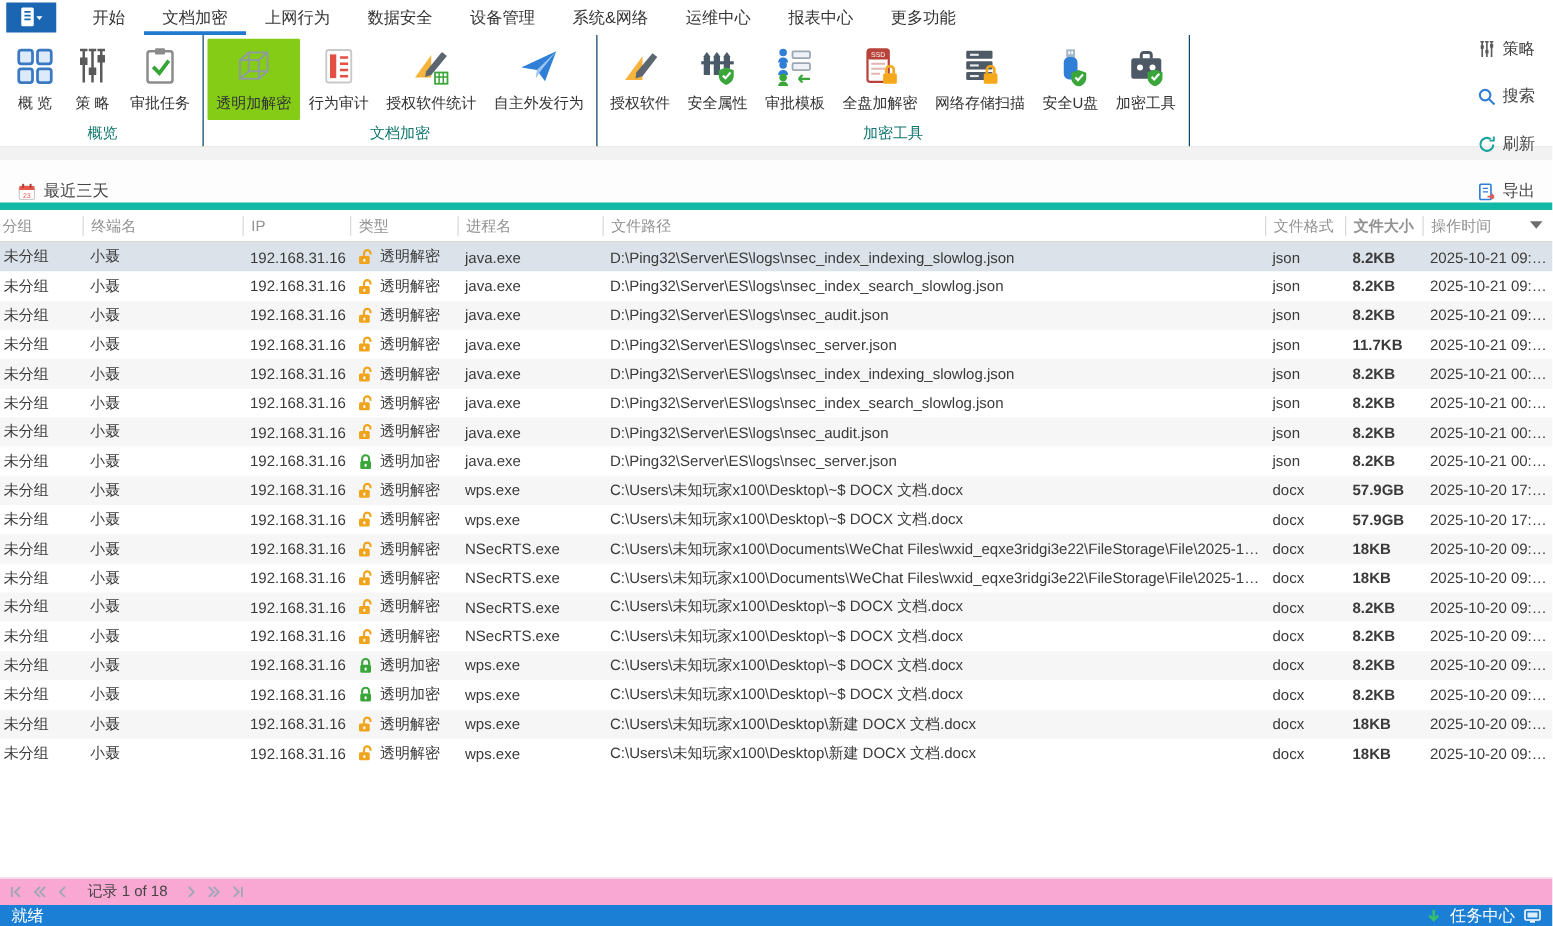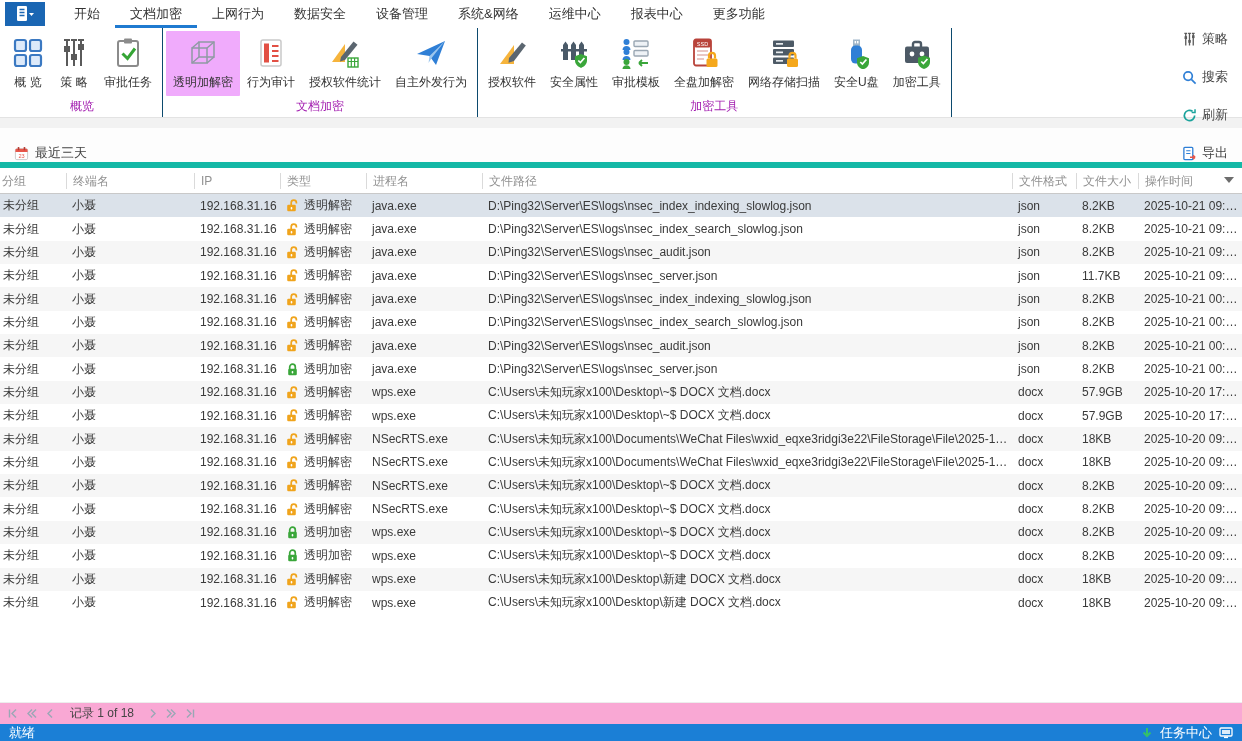--- a/index.html
+++ b/index.html
@@ -12,42 +12,42 @@
   .appbtn { width:40px; margin:2px 0 2px 5px; background:#1a66b3; display:flex; align-items:center; justify-content:center; cursor:pointer; }
   .tabs { display:flex; margin-left:14px; }
   .tab { padding:0 15px; display:flex; align-items:center; font-size:13px; color:#333; cursor:pointer; white-space:nowrap; }
   .tab.active { box-shadow: inset 0 -3px 0 #1f7ad0; }
 
   
   .ribbon { height:90px; display:flex; background:#fff; border-bottom:1px solid #e3e3e3; flex:0 0 auto; padding-left:2px; }
   .rgroup { display:flex; flex-direction:column; border-right:1px solid #0c4a6e; padding:0 3px; }
   .rbuttons { display:flex; align-items:flex-start; flex:1; padding-top:3px; }
   .rbtn { display:flex; flex-direction:column; align-items:center; padding:6px 7px 5px; cursor:pointer; border-radius:1px; }
-  .rbtn.active { background:#f0abfc; }
+  .rbtn.active { background:#84cc16; }
   .rbtn svg { width:32px; height:32px; flex:0 0 auto; }
   .rbtn .lbl { font-size:12px; color:#333; margin-top:5px; white-space:nowrap; }
-  .rgroup-label { text-align:center; font-size:12px; color:#a21caf; padding:2px 0 7px; }
+  .rgroup-label { text-align:center; font-size:12px; color:#0f766e; padding:2px 0 7px; }
 
   .strip { height:10px; background:#f2f2f2; flex:0 0 auto; }
 
   
   .filterbar { height:40px; display:flex; align-items:flex-end; padding:0 14px; background:#fdfdfd; border-bottom:6px solid #14b8a6; flex:0 0 auto; }
   .datefilter { display:flex; align-items:center; gap:6px; font-size:13px; color:#444; cursor:pointer; }
   .actions { margin-left:auto; display:flex; gap:20px;flex-direction:column; }
   .action { display:flex; align-items:center; gap:5px; font-size:13px; color:#444; cursor:pointer; }
   .action svg, .datefilter svg { width:15px; height:15px; }
 
   
   .thead { height:26px; display:flex; align-items:center; background:#fff; border-bottom:1px solid #c9c9c9; color:#919191; font-size:12px; flex:0 0 auto; position:relative; }
   .th { border-left:1px solid #dadada; padding-left:6px; height:16px; line-height:16px; white-space:nowrap; overflow:hidden; cursor:pointer; }
   .th:first-child { border-left:none; padding-left:2px; }
   .col-chooser { position:absolute; right:8px; top:9px; width:0; height:0; border-left:5px solid transparent; border-right:5px solid transparent; border-top:6px solid #6d6d6d; cursor:pointer; }
 
   .c-group{width:66px;} .c-term{width:128px;} .c-ip{width:86px;} .c-type{width:86px;}
-  .c-proc{width:116px;} .c-path{flex:1; min-width:0;} .c-fmt{width:64px;} .c-size{width:62px;} .c-time{width:104px;}
+  .c-proc{width:116px;} .c-path{flex:1; min-width:0;} .c-fmt{width:64px;} .c-size{width:62px;font-weight:bold;} .c-time{width:104px;}
 
   .tbody { flex:0 0 auto; }
   .tr { display:flex; align-items:center; height:23.35px; font-size:12px; color:#3a3a3a; cursor:default; }
   .tr.zebra { background:#f6f6f6; }
   .tr.selected { background:#dbe2ea; }
   .td { padding-left:6px; white-space:nowrap; overflow:hidden; text-overflow:ellipsis; }
   .td:first-child { padding-left:3px; }
   .td.c-type { display:flex; align-items:center; gap:5px; overflow:visible; }
   .td.c-type svg { width:13px; height:13px; display:none; flex:0 0 auto; }
   .td.c-type.dec .lock-open { display:block; }

